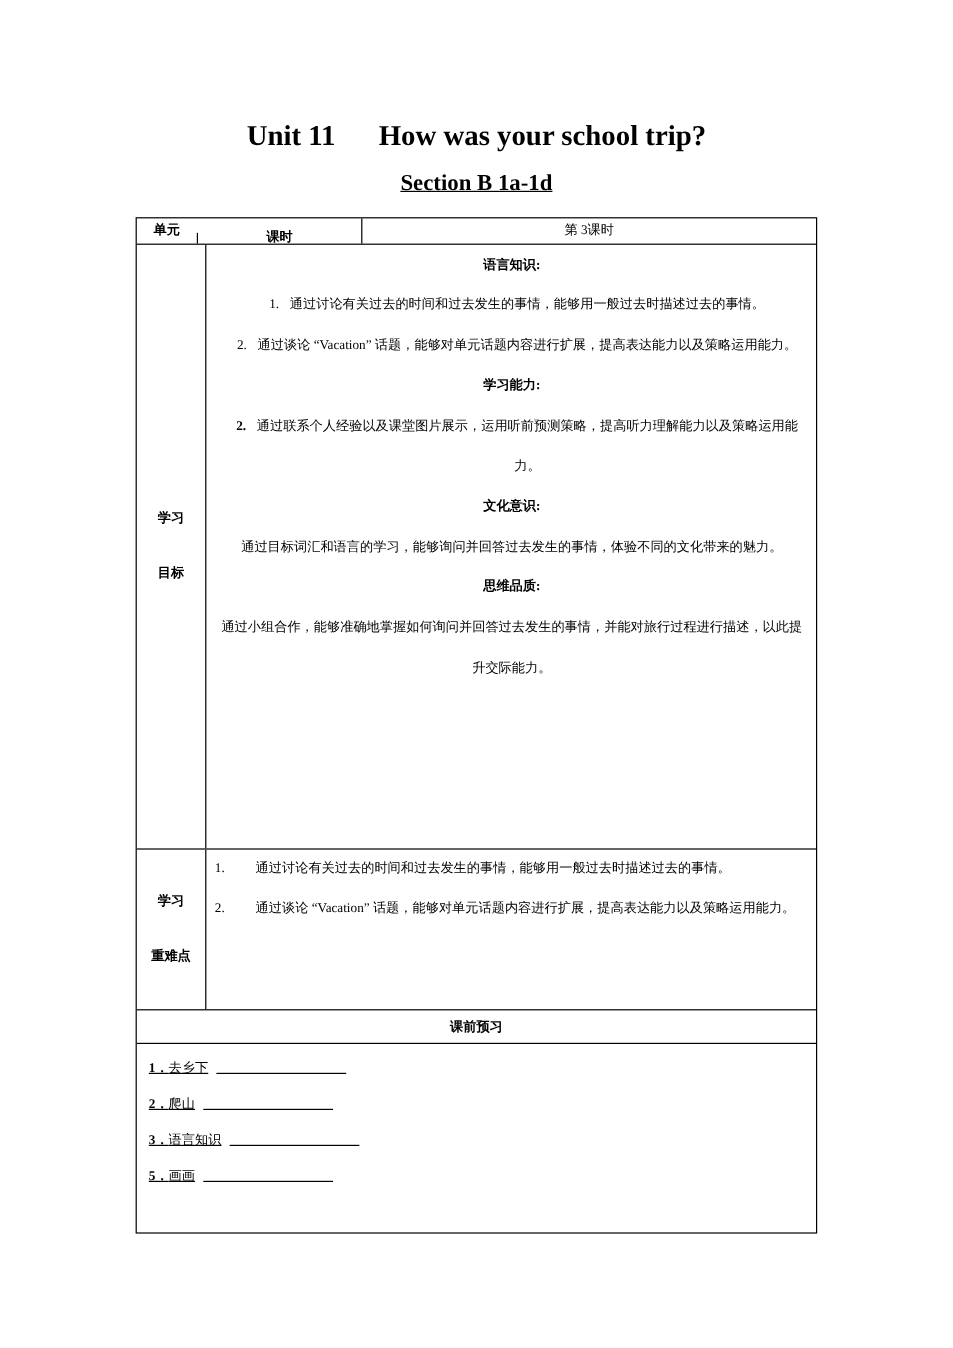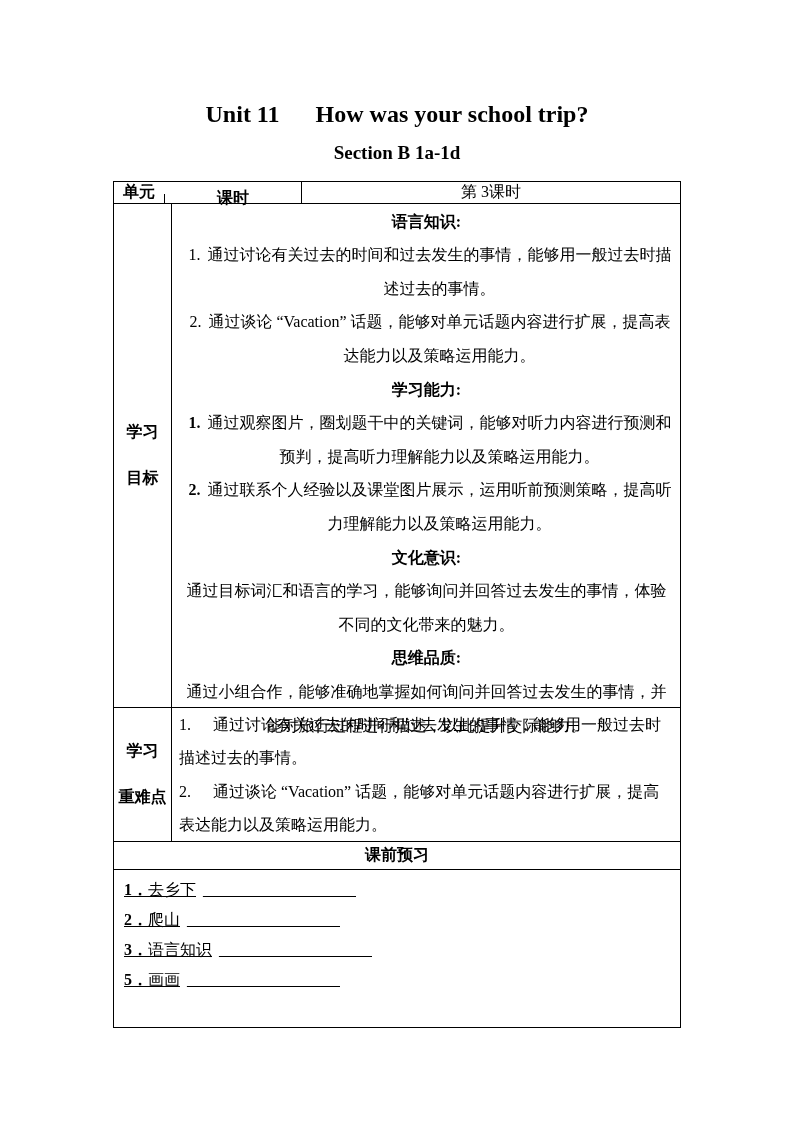--- a/index.html
+++ b/index.html
@@ -19,27 +19,28 @@
     font-weight: bold;
     white-space: pre-wrap;
     line-height: 1.2;
   }
   .doc-subtitle {
     margin-top: 13px;
     text-align: center;
     font-size: 19px;
     font-weight: bold;
     line-height: 1.2;
+    text-decoration: underline;
   }
 
   .doc-table {
     width: 568px;
     margin: 16px auto 0 auto;
     border: 1.5px solid #000;
-    font-size: 16px;
+    font-size: 11px;
   }
   .row { display: flex; border-top: 1.5px solid #000; align-items: stretch; }
   .row:first-child { border-top: none; }
   .cell { border-left: 1.5px solid #000; }
   .cell:first-child { border-left: none; }
 
   .header-row { height: 21px; }
   .header-row .cell {
     display: flex; align-items: center; justify-content: center;
     line-height: 18px;
@@ -114,21 +115,20 @@
     <div class="row goals-row">
       <div class="cell label-cell">
         <div>学习</div>
         <div>目标</div>
       </div>
       <div class="cell content-cell goals-content">
         <p class="heading">语言知识:</p>
         <p class="num-item"><span class="num">1.</span><span>通过讨论有关过去的时间和过去发生的事情，能够用一般过去时描述过去的事情。</span></p>
         <p class="num-item"><span class="num">2.</span><span>通过谈论 “Vacation” 话题，能够对单元话题内容进行扩展，提高表达能力以及策略运用能力。</span></p>
         <p class="heading">学习能力:</p>
-        <p class="num-item"><span class="num b">1.</span><span>通过观察图片，圈划题干中的关键词，能够对听力内容进行预测和预判，提高听力理解能力以及策略运用能力。</span></p>
         <p class="num-item"><span class="num b">2.</span><span>通过联系个人经验以及课堂图片展示，运用听前预测策略，提高听力理解能力以及策略运用能力。</span></p>
         <p class="heading">文化意识:</p>
         <p>通过目标词汇和语言的学习，能够询问并回答过去发生的事情，体验不同的文化带来的魅力。</p>
         <p class="heading">思维品质:</p>
         <p>通过小组合作，能够准确地掌握如何询问并回答过去发生的事情，并能对旅行过程进行描述，以此提升交际能力。</p>
       </div>
     </div>
 
     <div class="row keypoints-row">
       <div class="cell label-cell">

